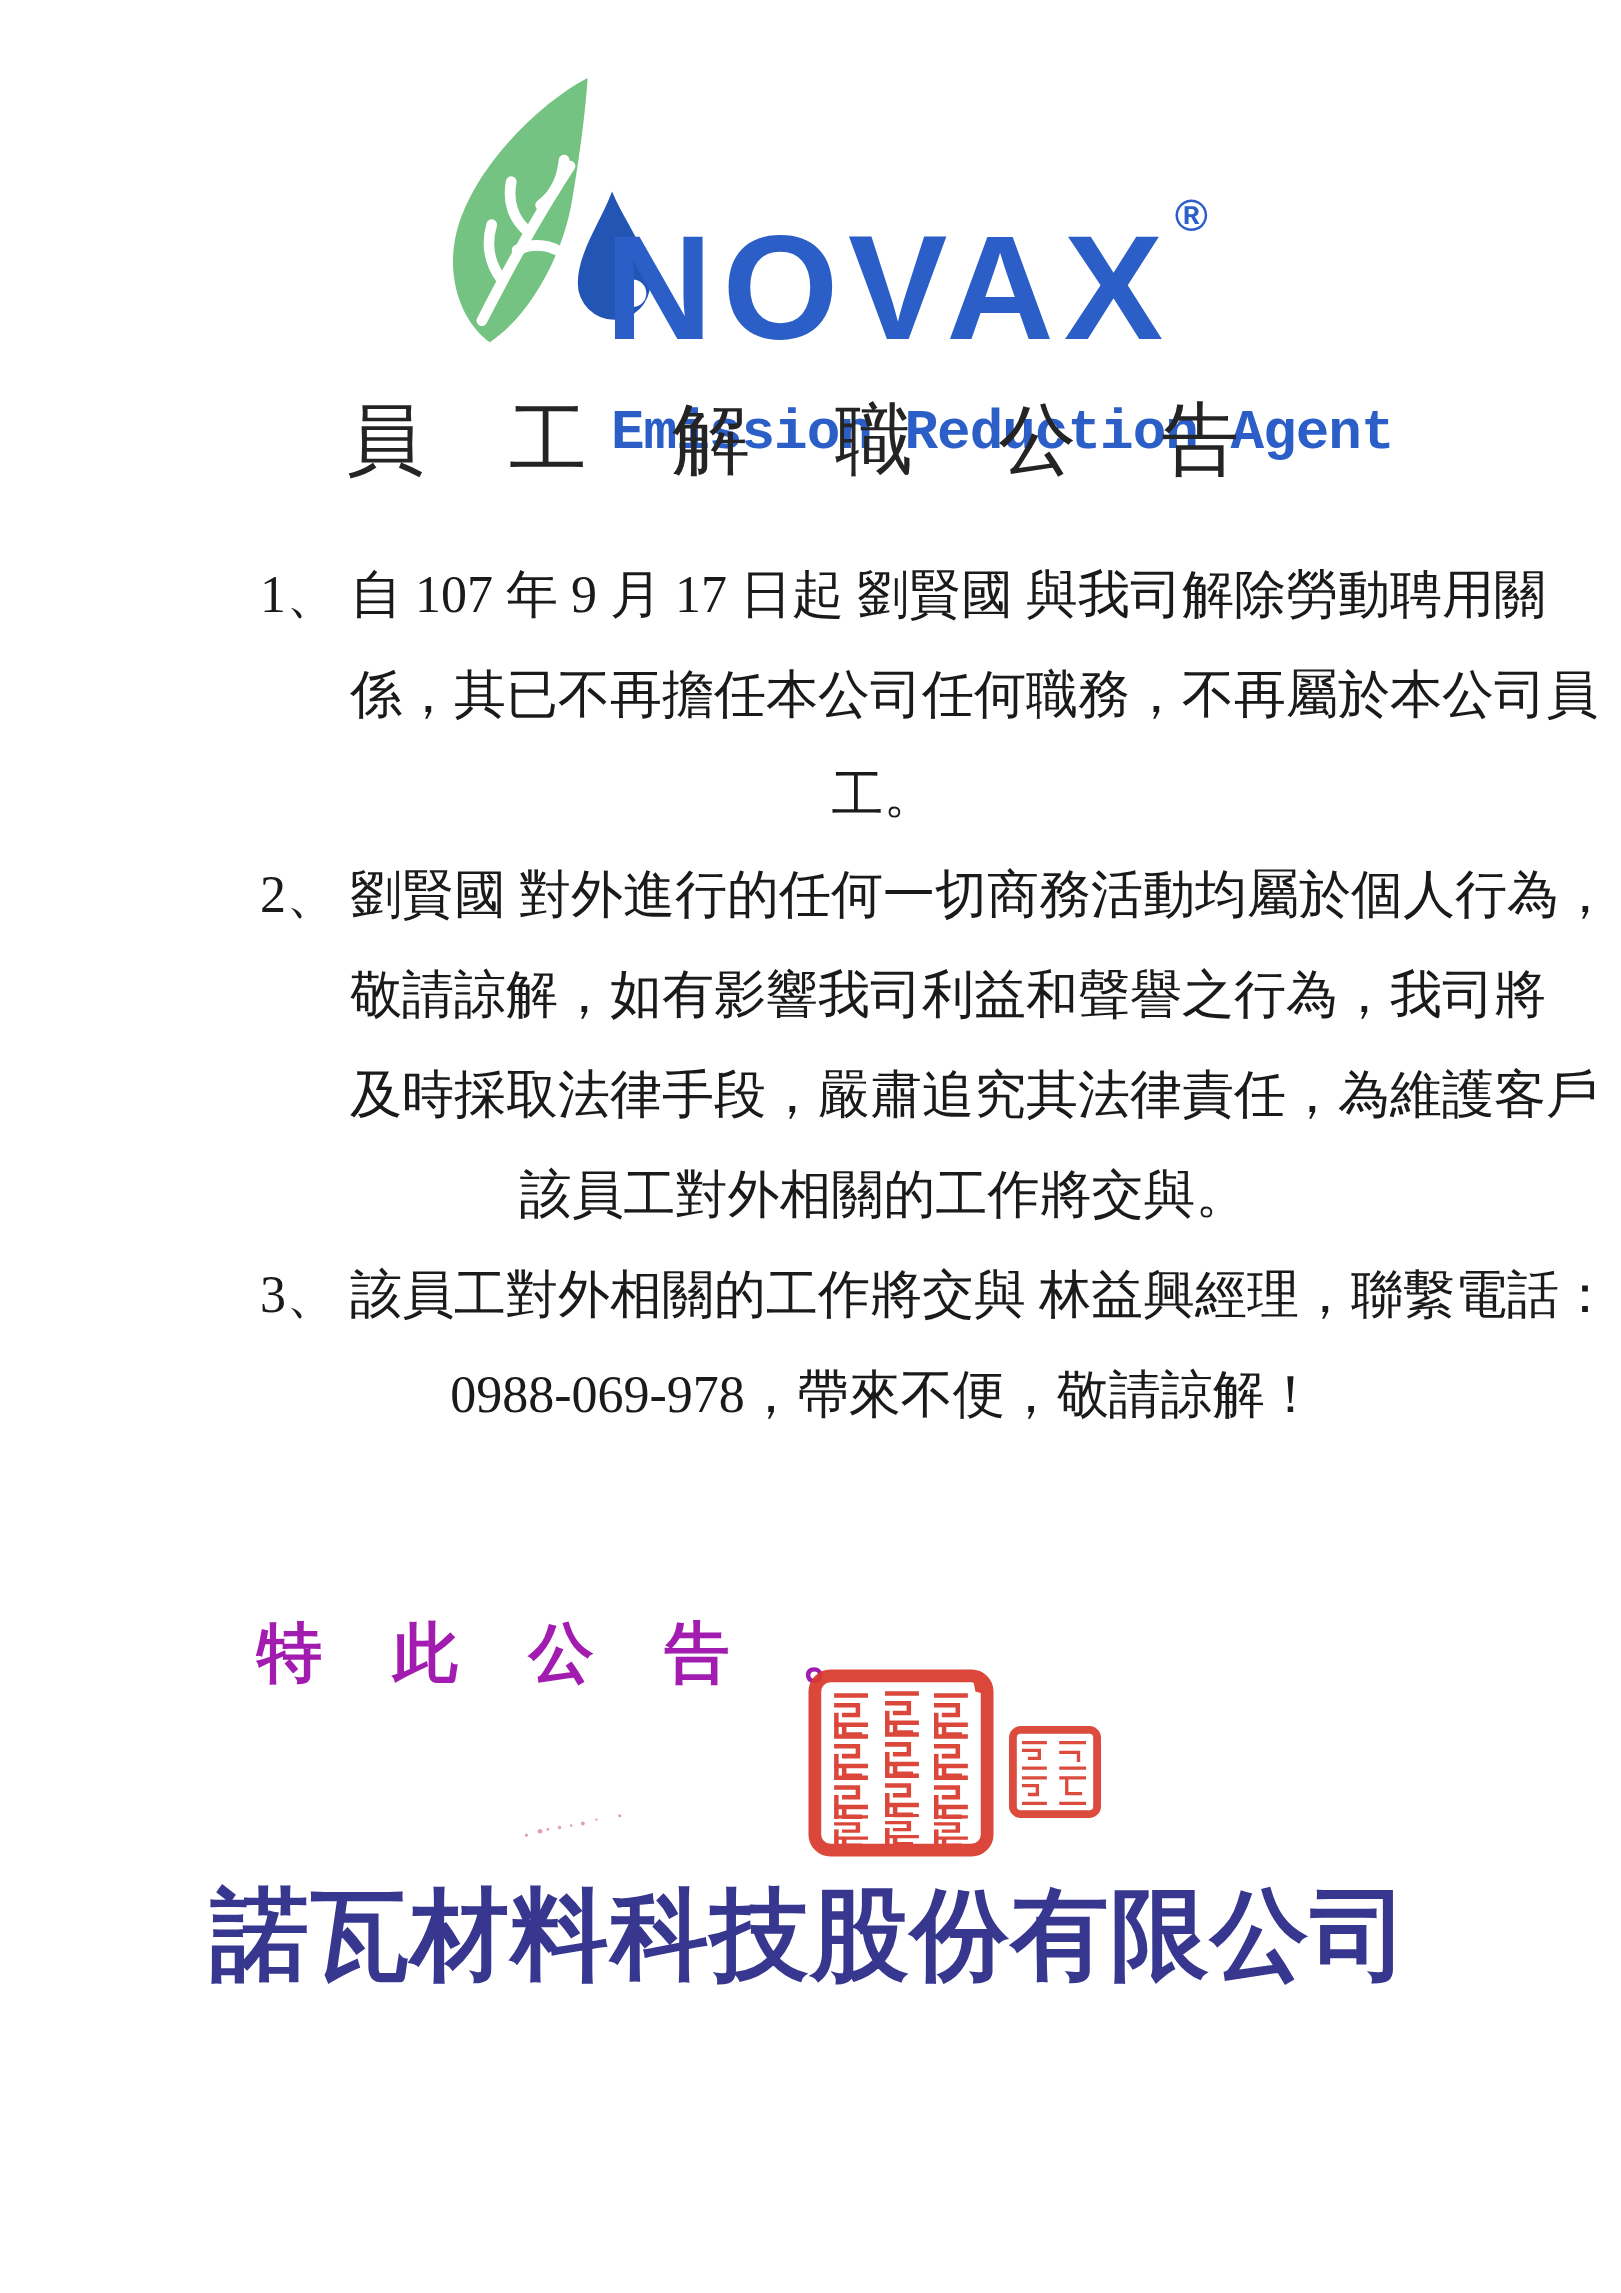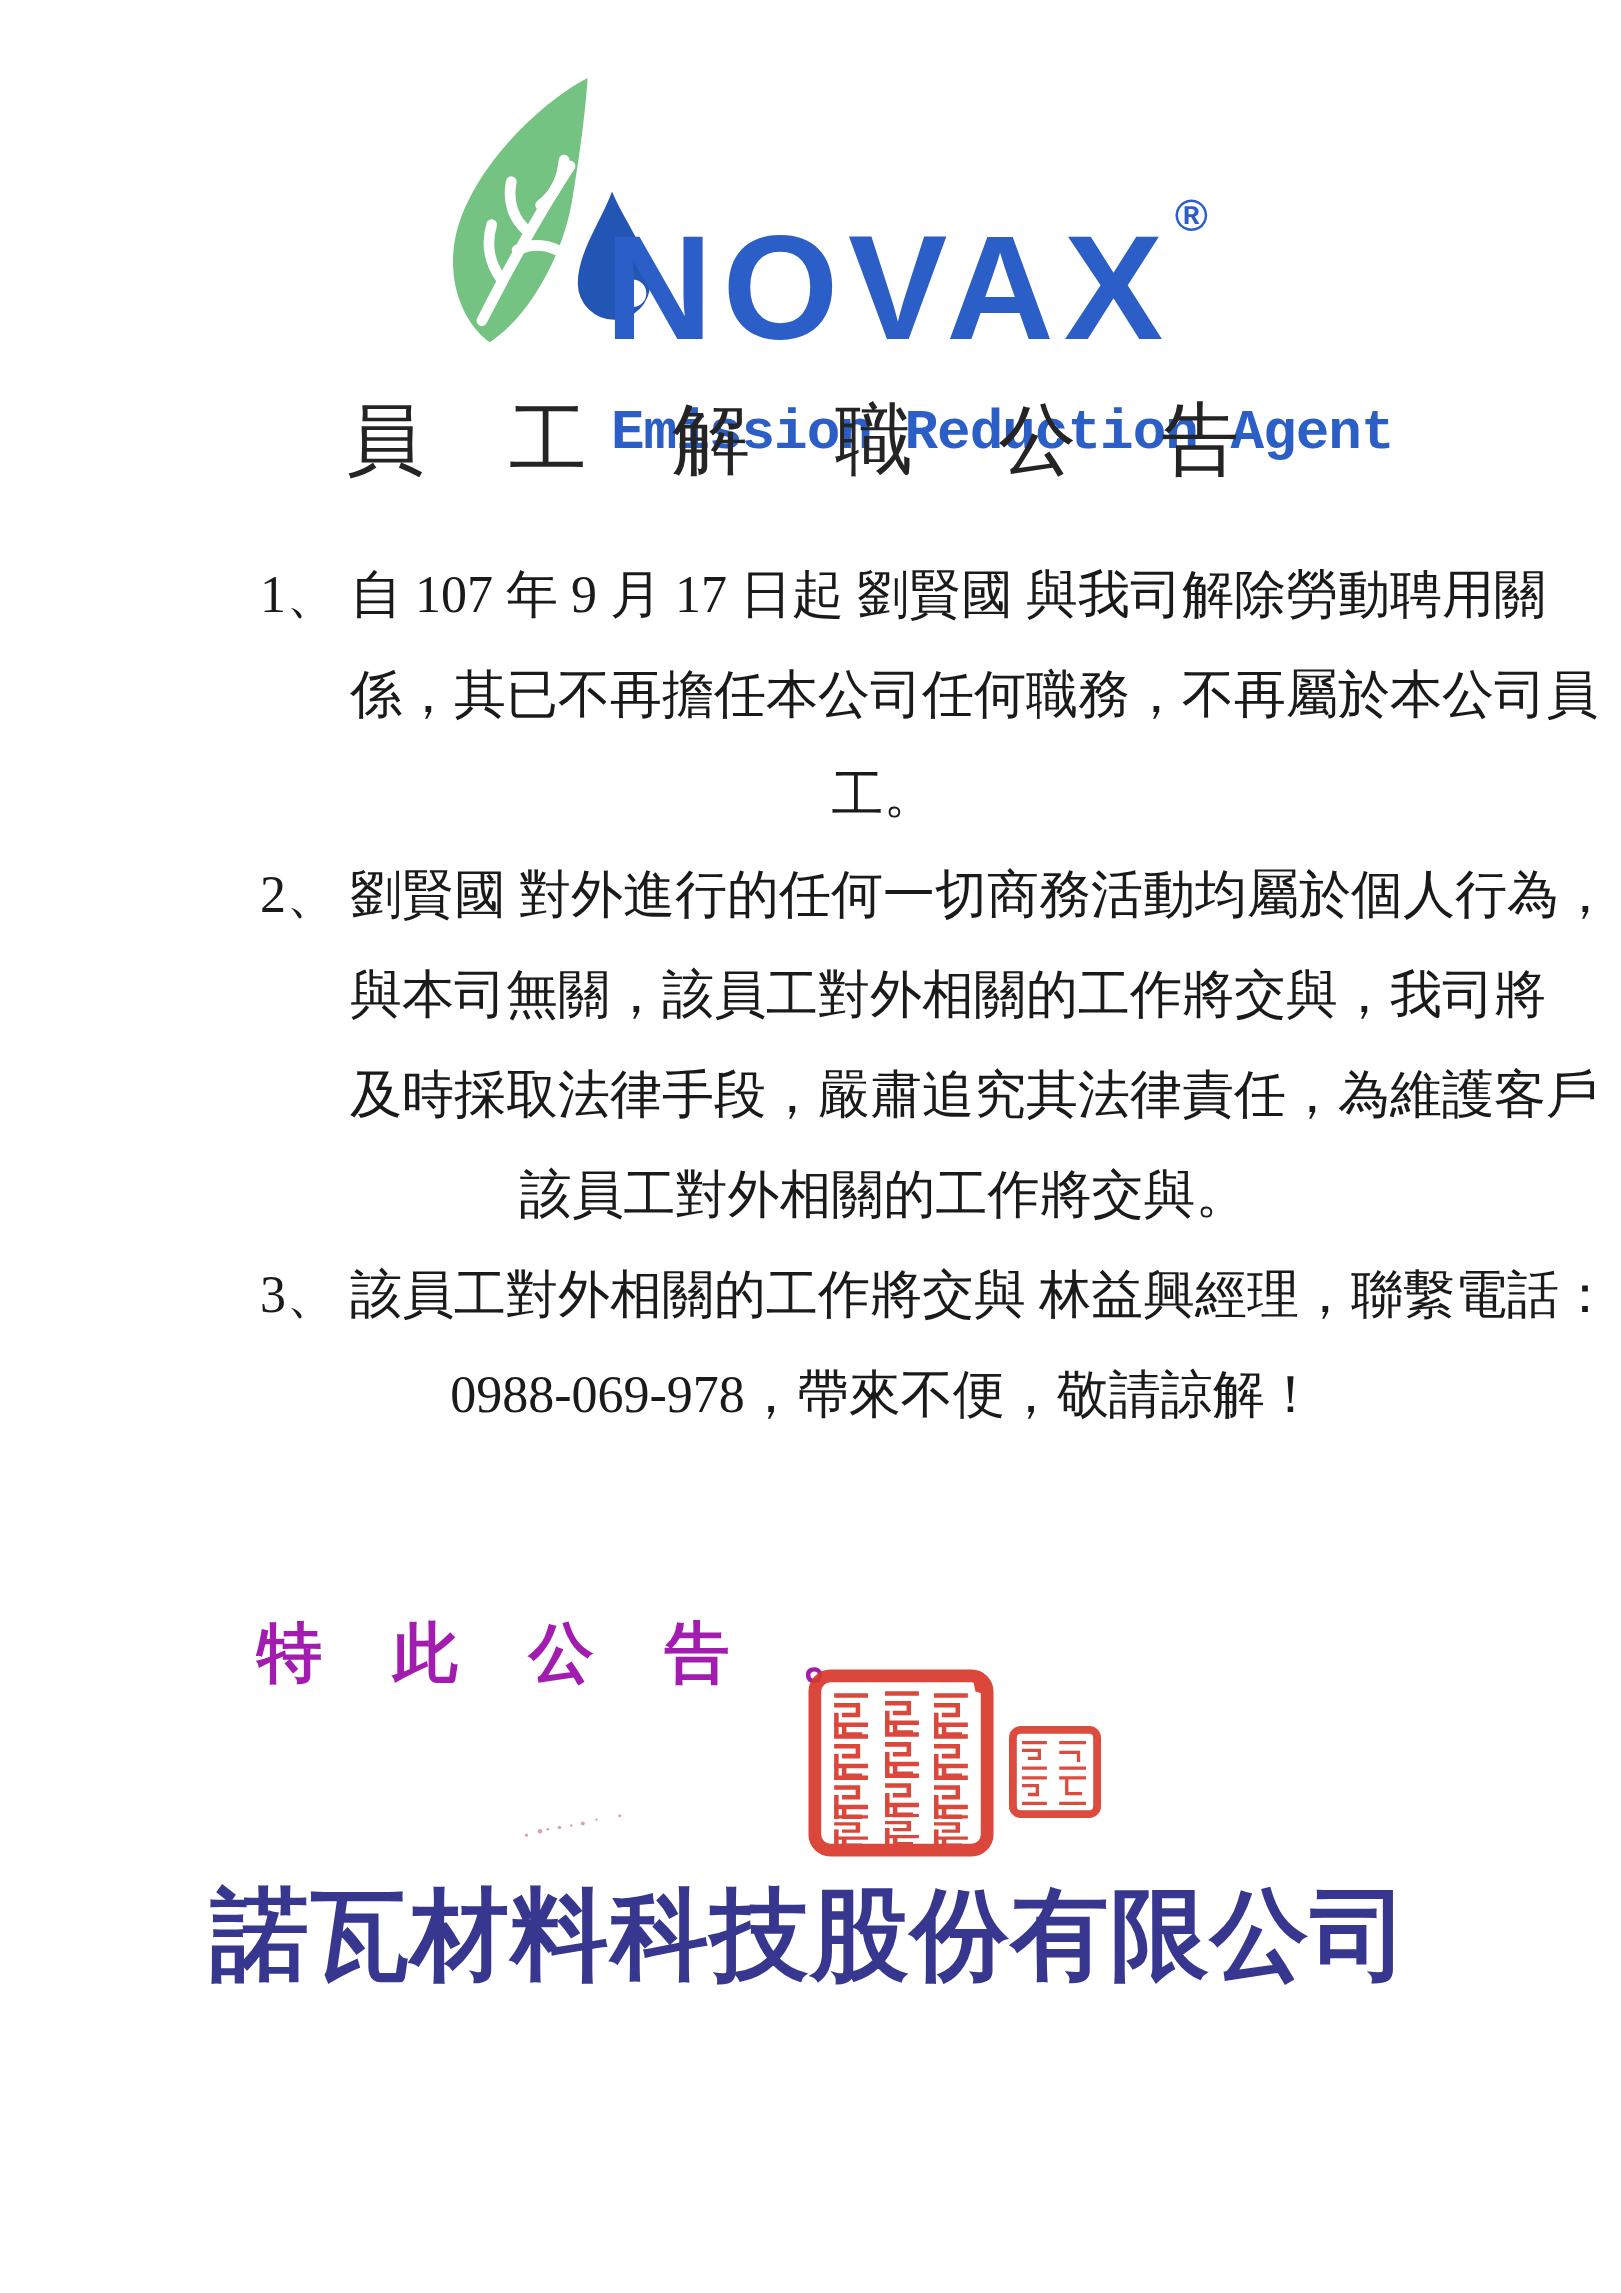--- a/index.html
+++ b/index.html
@@ -108,21 +108,21 @@
         <div class="bline">自 107 年 9 月 17 日起 劉賢國  與我司解除勞動聘用關</div>
         <div class="bline">係，其已不再擔任本公司任何職務，不再屬於本公司員</div>
         <div class="bline">工。</div>
       </div>
     </div>
 
     <div class="item">
       <div class="item-number">2、</div>
       <div class="item-lines">
         <div class="bline">劉賢國  對外進行的任何一切商務活動均屬於個人行為，</div>
-        <div class="bline">與本司無關，該員工對外相關的工作將交與，我司將</div>
+        <div class="bline">敬請諒解，如有影響我司利益和聲譽之行為，我司將</div>
         <div class="bline">及時採取法律手段，嚴肅追究其法律責任，為維護客戶</div>
         <div class="bline">該員工對外相關的工作將交與。</div>
       </div>
     </div>
 
     <div class="item">
       <div class="item-number">3、</div>
       <div class="item-lines">
         <div class="bline">該員工對外相關的工作將交與 林益興經理，聯繫電話：</div>
         <div class="bline">0988-069-978，帶來不便，敬請諒解！</div>

